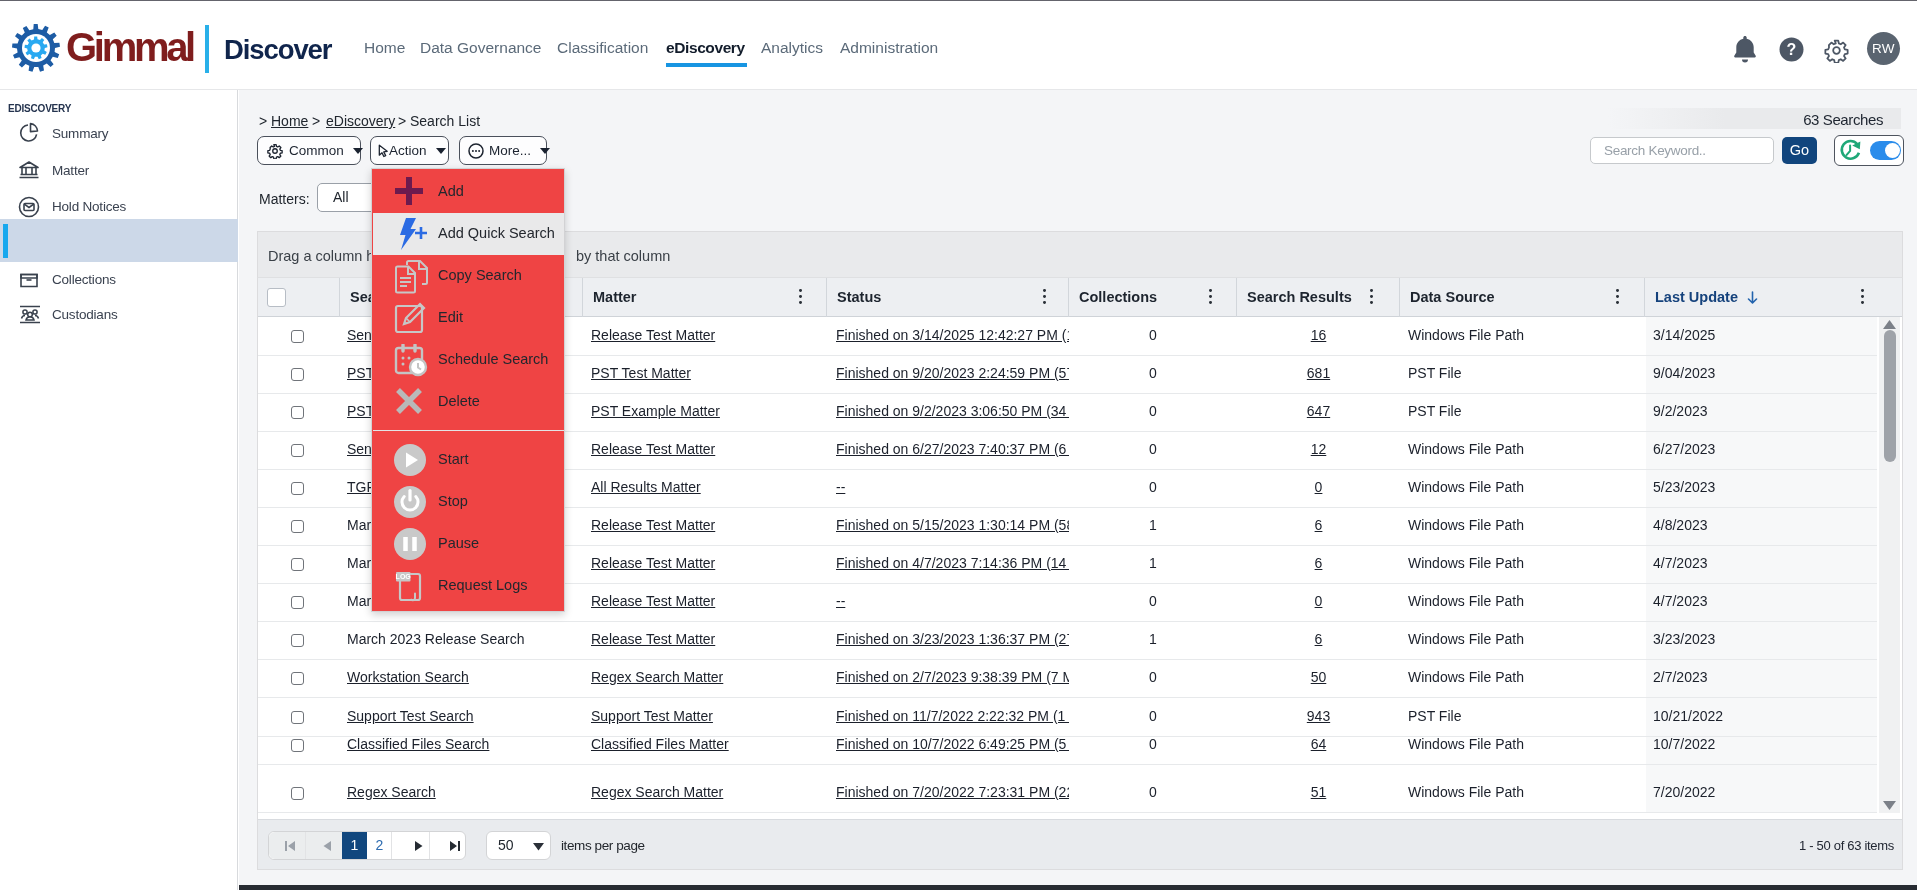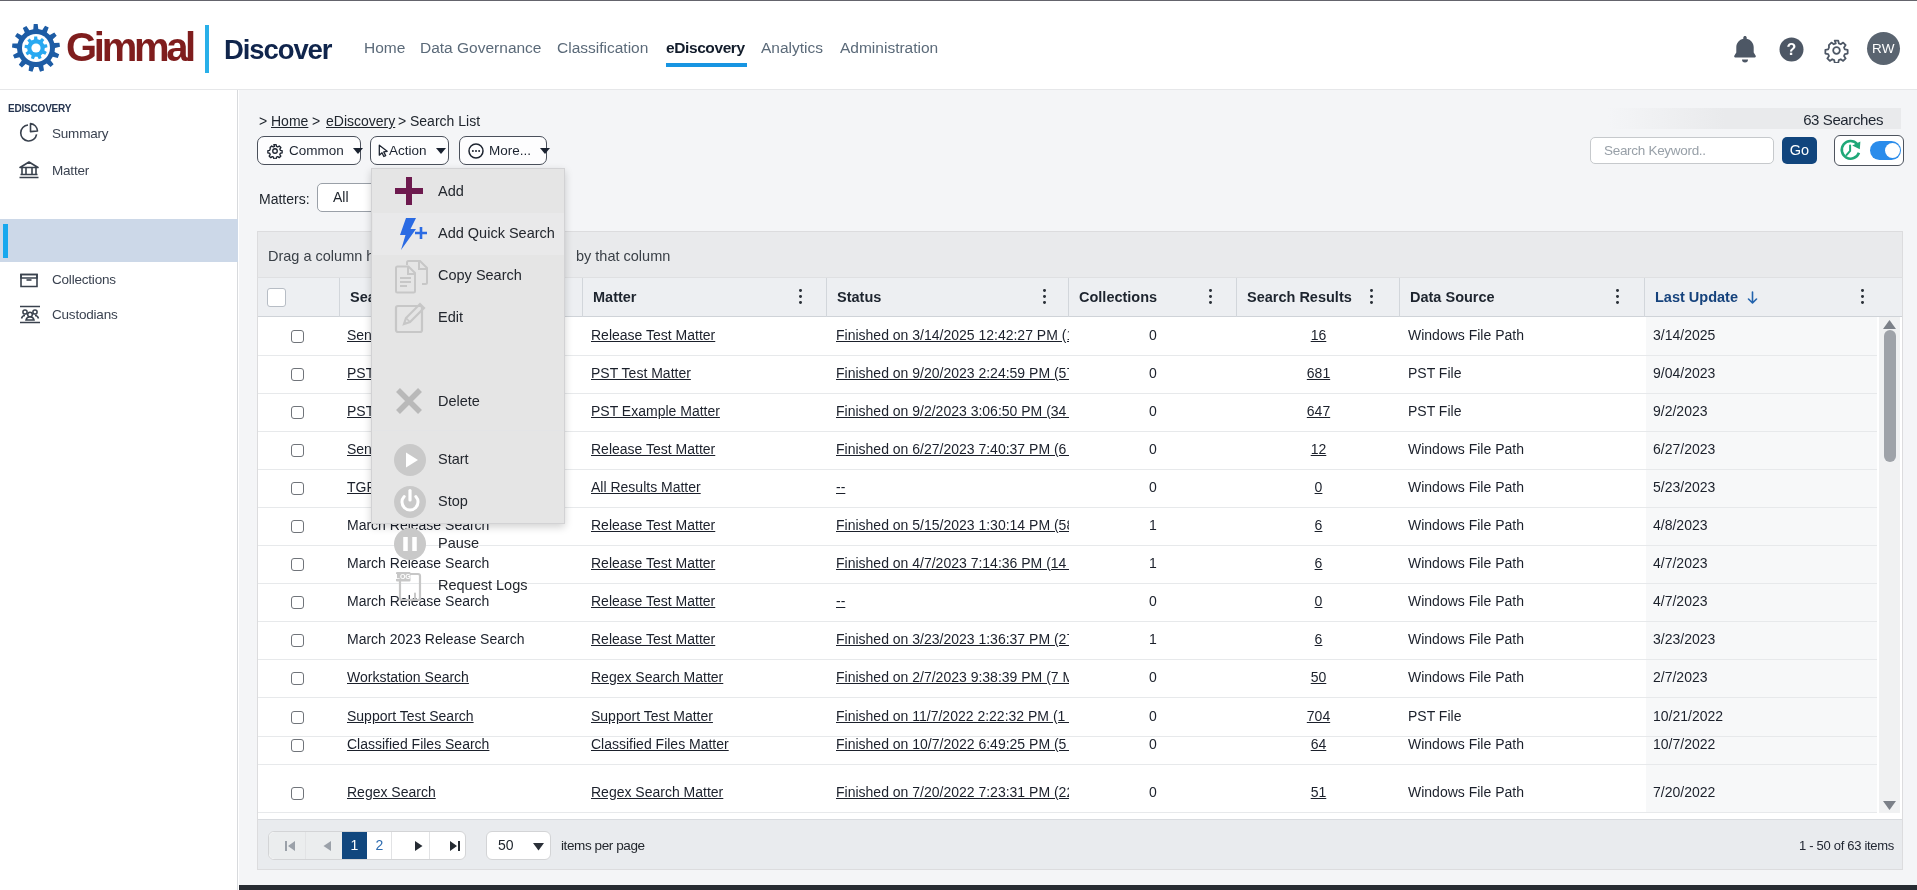--- a/index.html
+++ b/index.html
@@ -75,21 +75,21 @@
 #pgnav{position:absolute;left:10px;top:11px;width:198px;height:29px;background:#fff;border:1px solid #d3d4d6;border-radius:6px}
 #pgdis{position:absolute;left:0;top:0;width:73px;height:27px;background:#ebedee;border-radius:6px 0 0 6px}
 #pg1{position:absolute;left:73px;top:0;width:25px;height:27px;background:#11477e;color:#fff;font-size:14px;text-align:center;line-height:27px}
 #pg2{position:absolute;left:98px;top:0;width:25px;height:27px;color:#2e6cb0;font-size:14px;text-align:center;line-height:27px}
 #pgsize{position:absolute;left:228px;top:11px;width:65px;height:29px;background:#fff;border:1px solid #d3d4d6;border-radius:6px;font-size:14px;color:#20262e}
 #ipp{position:absolute;left:303px;top:18px;font-size:13.5px;letter-spacing:-0.4px;color:#23272d}
 #pgright{position:absolute;right:8px;top:18px;font-size:13px;letter-spacing:-0.3px;color:#222733}
 
 #footbar{position:absolute;left:239px;top:885px;width:1678px;height:5px;background:#272b32}
 
-#menu{position:absolute;left:371px;top:168px;width:194px;height:356px;background:#e5e5e5;border:1px solid #d2d2d4;box-shadow:0 3px 8px rgba(0,0,0,.18)}
+#menu{position:absolute;left:371px;top:168px;width:194px;height:444px;background:#ef4444;border:1px solid #d2d2d4;box-shadow:0 3px 8px rgba(0,0,0,.18)}
 .mi{position:absolute;left:1px;width:191px;height:42px}
 .mi .mt{position:absolute;left:65px;top:12px;font-size:14.5px;color:#23272e;white-space:nowrap}
 .mi svg{position:absolute;left:21px;top:5px}
 #msep{position:absolute;left:1px;top:261px;width:191px;height:1px;background:#e3e4e6}
 </style>
 </head>
 <body>
 <div id="page">
 <div id="topline"></div>
 <div id="header">
@@ -133,20 +133,28 @@
         </svg>
   <span>Summary</span>
  </div>
  <div class="sbitem" style="top:62px">
   <svg width="24" height="24" viewBox="0 0 24 24" fill="none" stroke="#39414d" stroke-width="1.6">
           <path d="M3 9.5 12 4l9 5.5z" stroke-linejoin="round"></path>
           <path d="M5 9.5v7M9 9.5v7M15 9.5v7M19 9.5v7M3.5 16.5h17M2.5 19.5h19"></path>
         </svg>
   <span>Matter</span>
  </div>
+ <div class="sbitem" style="top:98.5px">
+  <svg width="24" height="24" viewBox="0 0 24 24" fill="none" stroke="#39414d" stroke-width="1.6">
+          <circle cx="12" cy="12" r="9.5"></circle>
+          <rect x="7" y="8.5" width="10" height="7" rx="1"></rect>
+          <path d="m7.3 9.2 4.7 3.3 4.7-3.3"></path>
+        </svg>
+  <span>Hold Notices</span>
+ </div>
  <div id="activewrap"></div>
  <div id="activebar"></div>
  <div class="sbitem" style="top:171px">
   <svg width="24" height="24" viewBox="0 0 24 24" fill="none" stroke="#39414d" stroke-width="1.6">
           <path d="M4 7.5h16v12H4z"></path>
           <path d="M4 7.5h16v3.5H4z"></path>
           <path d="M9.5 13h5"></path>
         </svg>
   <span>Collections</span>
  </div>
@@ -383,21 +391,21 @@
  <div class="c5"><span class="lk">50</span></div>
  <div class="c6">Windows File Path</div>
  <div class="c7">2/7/2023</div>
 </div>
 <div class="row" style="top:698.5px">
  <div class="cb"></div>
  <div class="c1 lk">Support Test Search</div>
  <div class="c2 lk">Support Test Matter</div>
  <div class="c3"><span class="lk">Finished on 11/7/2022 2:22:32 PM (1 H</span></div>
  <div class="c4">0</div>
- <div class="c5"><span class="lk">704</span></div>
+ <div class="c5"><span class="lk">943</span></div>
  <div class="c6">PST File</div>
  <div class="c7">10/21/2022</div>
 </div>
 <div class="row" style="top:727px">
  <div class="cb"></div>
  <div class="c1 lk">Classified Files Search</div>
  <div class="c2 lk">Classified Files Matter</div>
  <div class="c3"><span class="lk">Finished on 10/7/2022 6:49:25 PM (5 M</span></div>
  <div class="c4">0</div>
  <div class="c5"><span class="lk">64</span></div>
@@ -481,20 +489,32 @@
   <div class="mt">Copy Search</div>
  </div>
  <div class="mi" style="top:128px">
   <svg width="32" height="32" viewBox="0 0 32 32" fill="none" stroke="#c7c7c7">
         <rect x="2" y="4" width="26" height="26" rx="2" stroke-width="2.2"></rect>
         <path stroke-width="2.2" d="m10 22 2-6L26 2l4 4-14 14z"></path>
         <path stroke-width="1.6" d="m12 16 4 4"></path>
       </svg>
   <div class="mt">Edit</div>
  </div>
+ <div class="mi" style="top:170px">
+  <svg width="36" height="34" viewBox="0 0 36 34" fill="none" stroke="#c4c4c4">
+        <rect x="2" y="4" width="26" height="25" rx="2.5" stroke-width="2.4"></rect>
+        <path stroke-width="3.4" d="M9 1v6M21 1v6" stroke-linecap="round"></path>
+        <circle cx="9" cy="14" r="1.5" fill="#c4c4c4" stroke="none"></circle>
+        <circle cx="15" cy="14" r="1.5" fill="#c4c4c4" stroke="none"></circle>
+        <circle cx="9" cy="20" r="1.5" fill="#c4c4c4" stroke="none"></circle>
+        <circle cx="24" cy="23" r="8" stroke-width="2.4" fill="#fff"></circle>
+        <path stroke-width="2" d="M24 19v4.5l3 2"></path>
+      </svg>
+  <div class="mt">Schedule Search</div>
+ </div>
  <div class="mi" style="top:212px">
   <svg width="30" height="30" viewBox="0 0 30 30">
         <path fill="none" stroke="#b9b9b9" stroke-width="5.5" d="m4 4 22 22M26 4 4 26"></path>
       </svg>
   <div class="mt">Delete</div>
  </div>
  <div id="msep"></div>
  <div class="mi" style="top:312px">
   <svg width="32" height="32" viewBox="0 0 32 32">
         <circle cx="16" cy="16" r="16" fill="#c9c9c9"></circle>

